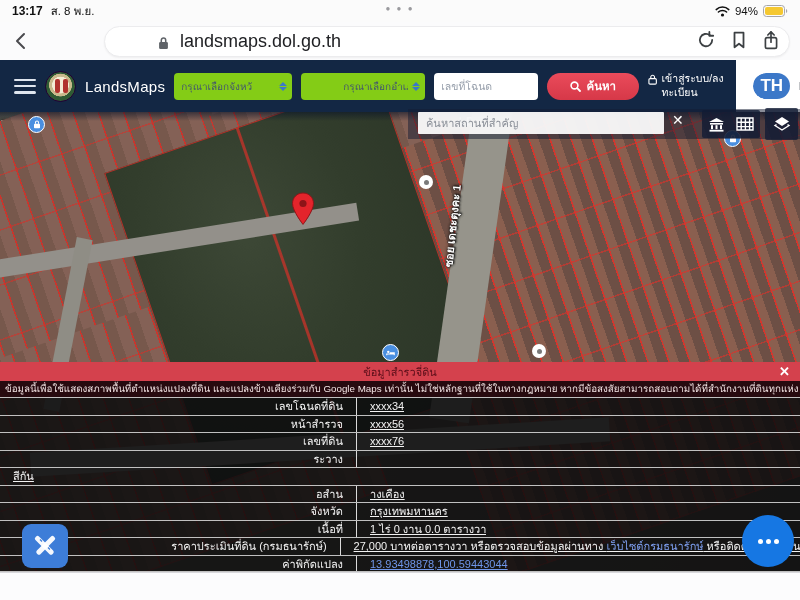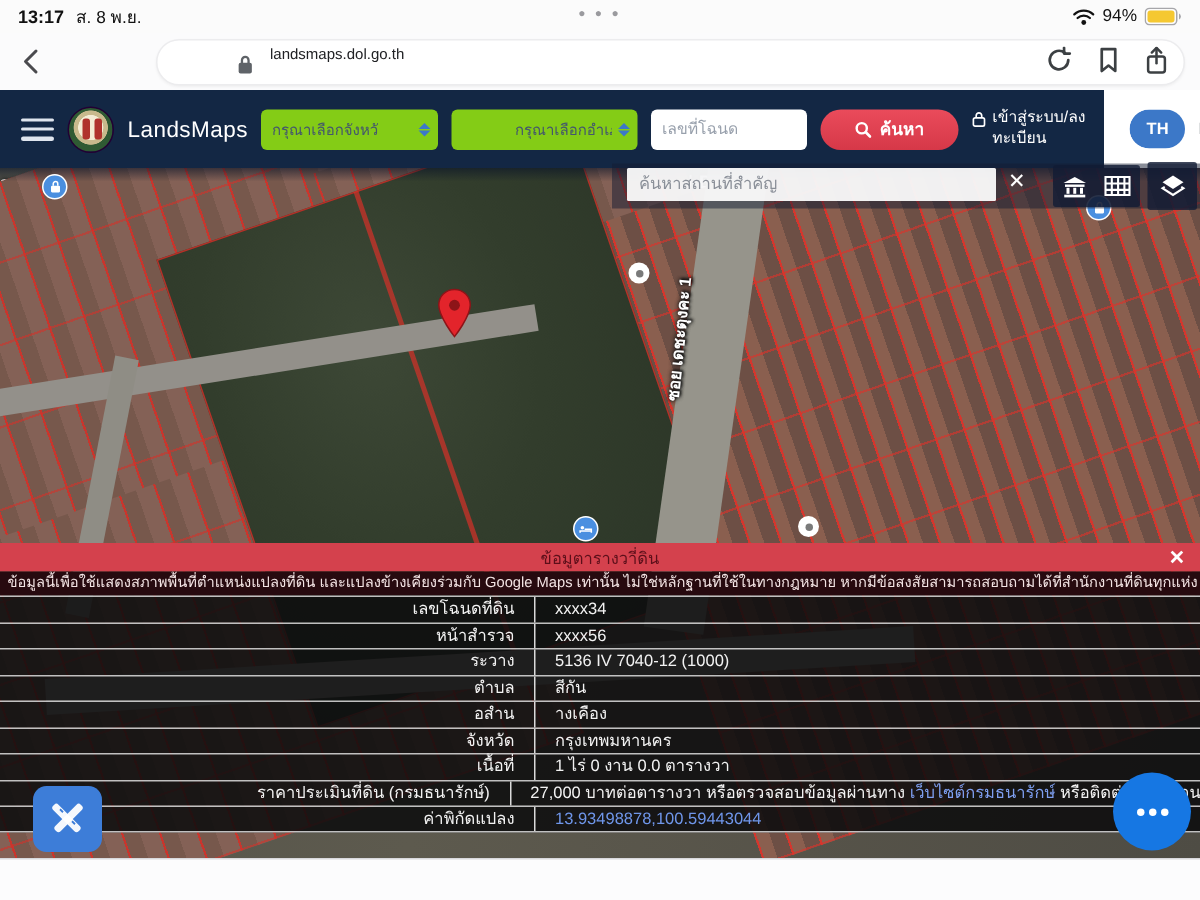--- a/index.html
+++ b/index.html
@@ -16,21 +16,21 @@
     color:#9a9a9e; font-size:8px; letter-spacing:2px; }
   .sb-right { margin-left:auto; display:flex; align-items:center; gap:5px;justify-content:center; }
   .sb-batt { font-size:11.5px; }
 
   
   .browserbar { left:0; top:22px; width:800px; height:38px; background:#fbfbfc; }
   .bb-back { left:14px; top:32px; }
   .urlpill { left:104px; top:26px; width:686px; height:31px; background:#fff;
     border:1px solid #ececee; border-radius:16px; box-shadow:0 1px 2px rgba(0,0,0,.05); }
   .url-lock { left:158px; top:36px; }
-  .url-text { left:180px; top:31px; font-size:10px; color:#202124; }
+  .url-text { left:180px; top:31px; font-size:18px; color:#202124; }
   .bb-ic1 { left:697px; top:31px; } .bb-ic2 { left:731px; top:31px; } .bb-ic3 { left:763px; top:31px; }
 
   
   .appheader { left:0; top:60px; width:736px; height:52px; background:#132744;
     display:flex; align-items:center; padding:0 14px; gap:9px; }
   .burger { width:22px; height:15px; display:flex; flex-direction:column; justify-content:space-between; flex:none; }
   .burger i { display:block; height:2.5px; background:#dfe5ee; border-radius:2px; }
   .logo { width:31px; height:31px; border-radius:50%; flex:none;
     background:radial-gradient(circle at 50% 45%, #f4ecd4 0 38%, #c8b98c 40% 52%, #2f5a33 54% 100%);
     border:1px solid #203; position:relative; }
@@ -48,21 +48,21 @@
   .deedinput { width:104px; height:27px; border:none; border-radius:4px; font-size:10.5px;
     padding:0 7px; color:#333; font-family:"Liberation Sans",sans-serif; flex:none; }
   .deedinput::placeholder { color:#98a0ac; }
   .searchbtn { width:92px; height:27px; border-radius:14px; border:none; flex:none;
     background:linear-gradient(#ea4b5b,#d63848); color:#fff; font-size:11.5px; font-weight:bold;
     display:flex; align-items:center; justify-content:center; gap:5px; font-family:"Liberation Sans",sans-serif; }
   .login { margin-left:auto; width:96px; color:#fff; font-size:10.5px; line-height:1.3;
     text-align:left; flex:none; display:flex; gap:4px; align-items:flex-start; }
   .langtoggle { width:70px; height:26px; background:#fff; border-radius:13px; display:flex; flex:none; overflow:hidden; }
   .langtoggle .th { width:37px; background:#3c78c8; color:#fff; border-radius:13px;
-    display:flex; align-items:center; justify-content:center; font-size:11px; font-weight:bold; }
+    display:flex; align-items:center; justify-content:center; font-size:17px; font-weight:bold; }
   .langtoggle .en { flex:1; display:flex; align-items:center; justify-content:center;
     color:#1b2430; font-size:11px; font-weight:bold; }
 
   
   .map { left:0; top:112px; width:800px; height:460px; overflow:hidden;
     background:linear-gradient(100deg,#55544a,#5d5a4e 40%,#565349 70%,#4e4c44); }
   .map > div { position:absolute; }
   .blk { background:
       repeating-linear-gradient(90deg, rgba(214,48,40,.85) 0 1.5px, transparent 1.5px 24px),
       repeating-linear-gradient(0deg, rgba(214,48,40,.55) 0 1.5px, transparent 1.5px 52px),
@@ -112,21 +112,21 @@
     display:flex; align-items:center; justify-content:center; }
   .banner .t { color:#5c0f1a; font-size:11px; }
   .banner .x { position:absolute; right:10px; color:#fff; font-size:13px; font-weight:bold; }
   .disclaimer { left:0; top:381px; width:800px; height:16px; background:#270a0f;
     color:#f3e4e4; font-size:9.8px; line-height:16px; padding-left:5px; white-space:nowrap; overflow:hidden; }
   .tablewrap { left:0; top:397px; width:800px;border-radius:32px; }
   .trow { display:flex; height:17.5px; background:rgba(12,12,14,.88);
     border-top:1px solid rgba(235,235,235,.8); color:#f2f2f2; font-size:11px; line-height:16.5px; }
   .trow .lbl { width:357px; text-align:right; padding-right:13px;
     border-right:1.5px solid rgba(240,240,240,.9); white-space:nowrap; }
-  .trow .val { padding-left:13px; white-space:nowrap; overflow:hidden; }
+  .trow .val { padding-left:13px; white-space:nowrap; overflow:hidden;text-decoration:underline; }
   .trow .val a { color:#7e9ff0; text-decoration:none;margin-top:41px; }
   .trow.coord { border-bottom:1px solid rgba(235,235,235,.8); }
   .trow.coord .val { color:#6f96ea; }
 
   .toolsbtn { left:22px; top:524px; width:46px; height:44px; border-radius:9px;
     background:#3d7dd8; display:flex; align-items:center; justify-content:center; z-index:5; }
   .fab { left:742px; top:515px; width:52px; height:52px; border-radius:50%;
     background:#1677e3; display:flex; align-items:center; justify-content:center; gap:3px; z-index:5; }
   .fab i { width:5px; height:5px; border-radius:50%; background:#fff; display:block; }
 
@@ -309,40 +309,42 @@
   </svg>
 </div>
 <div class="abs layersbtn">
   <svg width="18" height="16" viewBox="0 0 18 16">
     <path d="M9 1 16 5.5 9 10 2 5.5z" fill="#fff"></path>
     <path d="M3.5 8.5 2 9.5 9 14l7-4.5-1.5-1" fill="none" stroke="#fff" stroke-width="1.4"></path>
   </svg>
 </div>
 
 <div class="abs banner">
-  <span class="t">ข้อมูตารางวาี่ดิน</span>
+  <span class="t">ข้อมูาสำรวจี่ดิน</span>
   <span class="x">✕</span>
 </div>
 <div class="abs disclaimer">ข้อมูลนี้เพื่อใช้แสดงสภาพพื้นที่ตำแหน่งแปลงที่ดิน และแปลงข้างเคียงร่วมกับ Google Maps เท่านั้น ไม่ใช่หลักฐานที่ใช้ในทางกฎหมาย หากมีข้อสงสัยสามารถสอบถามได้ที่สำนักงานที่ดินทุกแห่ง</div>
 
 <div class="abs tablewrap">
   <div class="trow">
     <span class="lbl">เลขโฉนดที่ดิน</span>
     <span class="val">xxxx34</span>
   </div>
   <div class="trow">
     <span class="lbl">หน้าสำรวจ</span>
     <span class="val">xxxx56</span>
   </div>
   <div class="trow">
+    <span class="lbl">เลขที่ดิน</span>
+    <span class="val">xxxx76</span>
+  </div>
+  <div class="trow">
     <span class="lbl">ระวาง</span>
-    <span class="val">5136 IV 7040-12 (1000)</span>
-  </div>
-  <div class="trow">
-    <span class="lbl">ตำบล</span>
+  </div>
+  <div class="trow">
     <span class="val">สีกัน</span>
   </div>
   <div class="trow">
     <span class="lbl">อสำน</span>
     <span class="val">างเคือง</span>
   </div>
   <div class="trow">
     <span class="lbl">จังหวัด</span>
     <span class="val">กรุงเทพมหานคร</span>
   </div>

